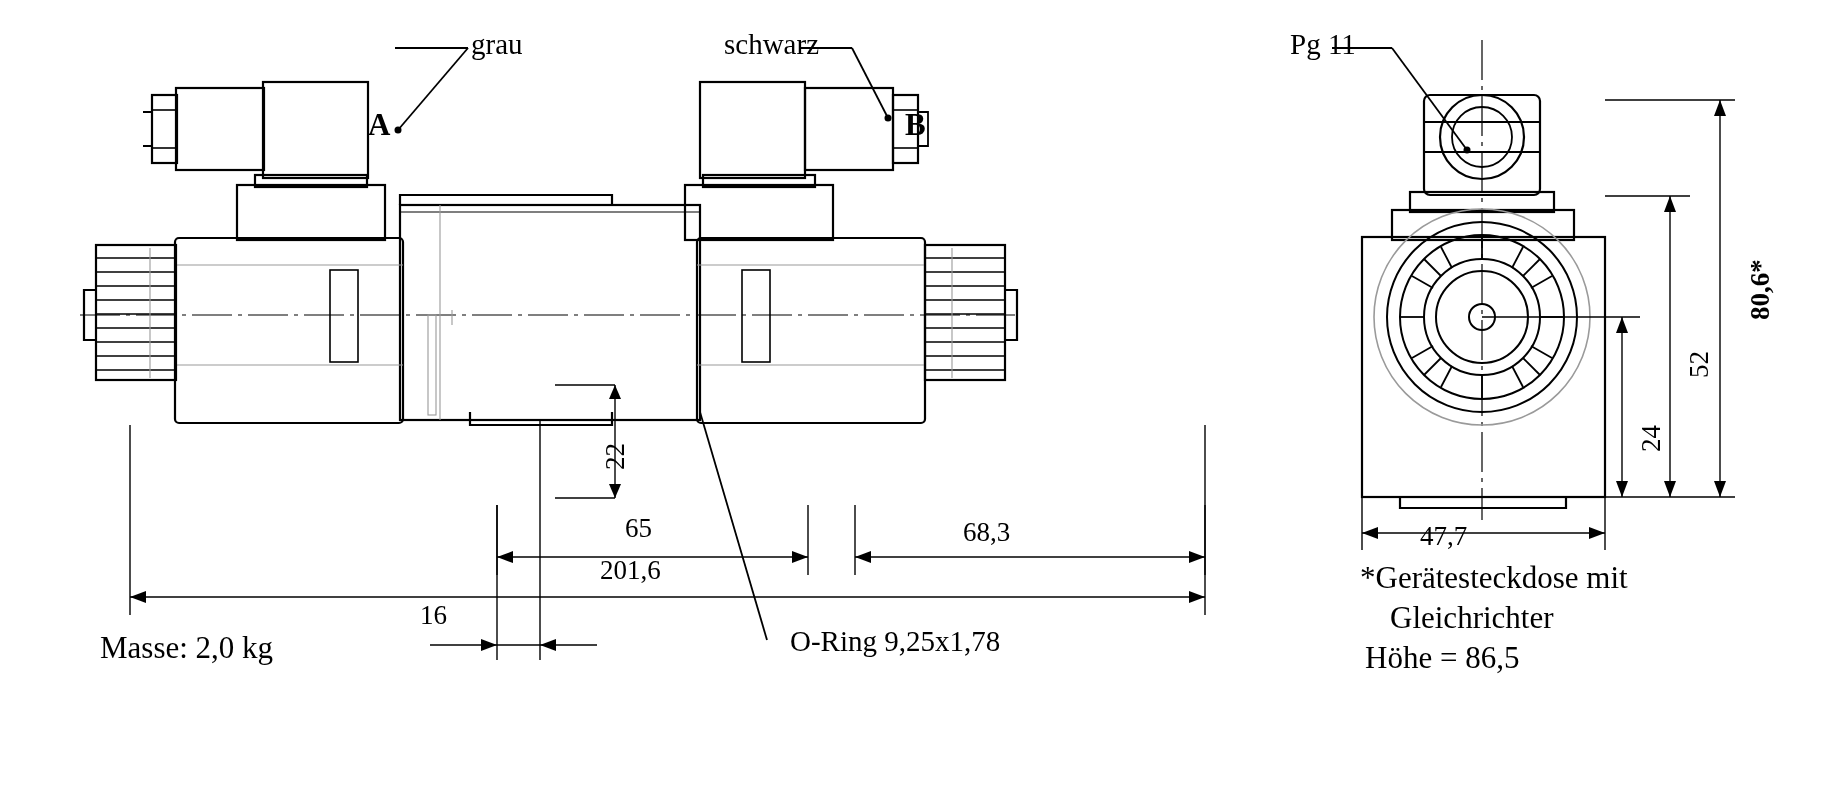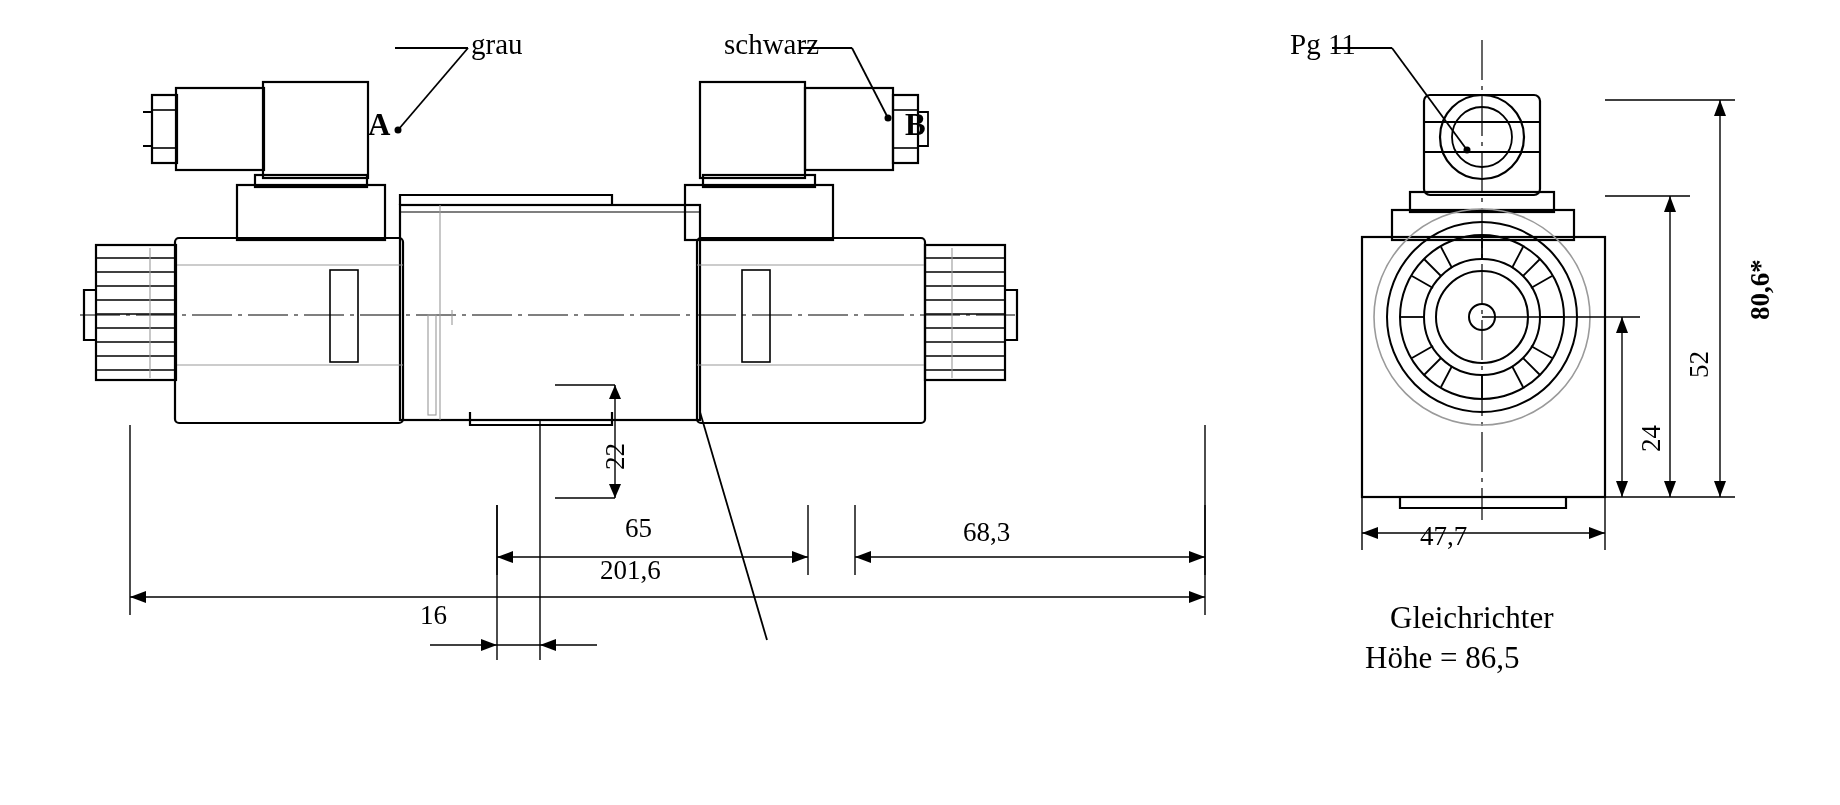--- a/index.html
+++ b/index.html
@@ -220,25 +220,28 @@
   <div class="lbl big bold" style="left:368px;top:107px;">A</div>
   <div class="lbl big bold" style="left:905px;top:107px;">B</div>
 
   <div class="lbl dim rot" style="left:600px;top:470px;">22</div>
 
   <div class="lbl dim" style="left:625px;top:513px;text-align:center;">65</div>
   <div class="lbl dim" style="left:963px;top:517px;">68,3</div>
   <div class="lbl dim" style="left:600px;top:555px;">201,6</div>
   <div class="lbl dim" style="left:420px;top:600px;">16</div>
 
-
+  <div class="lbl note" style="left:790px;top:625px;">O-Ring 9,25x1,78</div>
+
+  <div class="lbl big" style="left:100px;top:630px;">Masse: 2,0 kg</div>
 
   <div class="lbl note" style="left:1290px;top:28px;">Pg 11</div>
 
   <div class="lbl dim rot bold" style="left:1745px;top:320px;">80,6*</div>
   <div class="lbl dim rot" style="left:1684px;top:378px;">52</div>
   <div class="lbl dim rot" style="left:1636px;top:452px;">24</div>
   <div class="lbl dim" style="left:1420px;top:493px;margin-top:28px;">47,7</div>
 
+  <div class="lbl big" style="left:1360px;top:560px;">*Gerätesteckdose mit</div>
   <div class="lbl big" style="left:1390px;top:600px;">Gleichrichter</div>
   <div class="lbl big" style="left:1365px;top:640px;">Höhe = 86,5</div>
 
 </div>
 
 </body></html>

